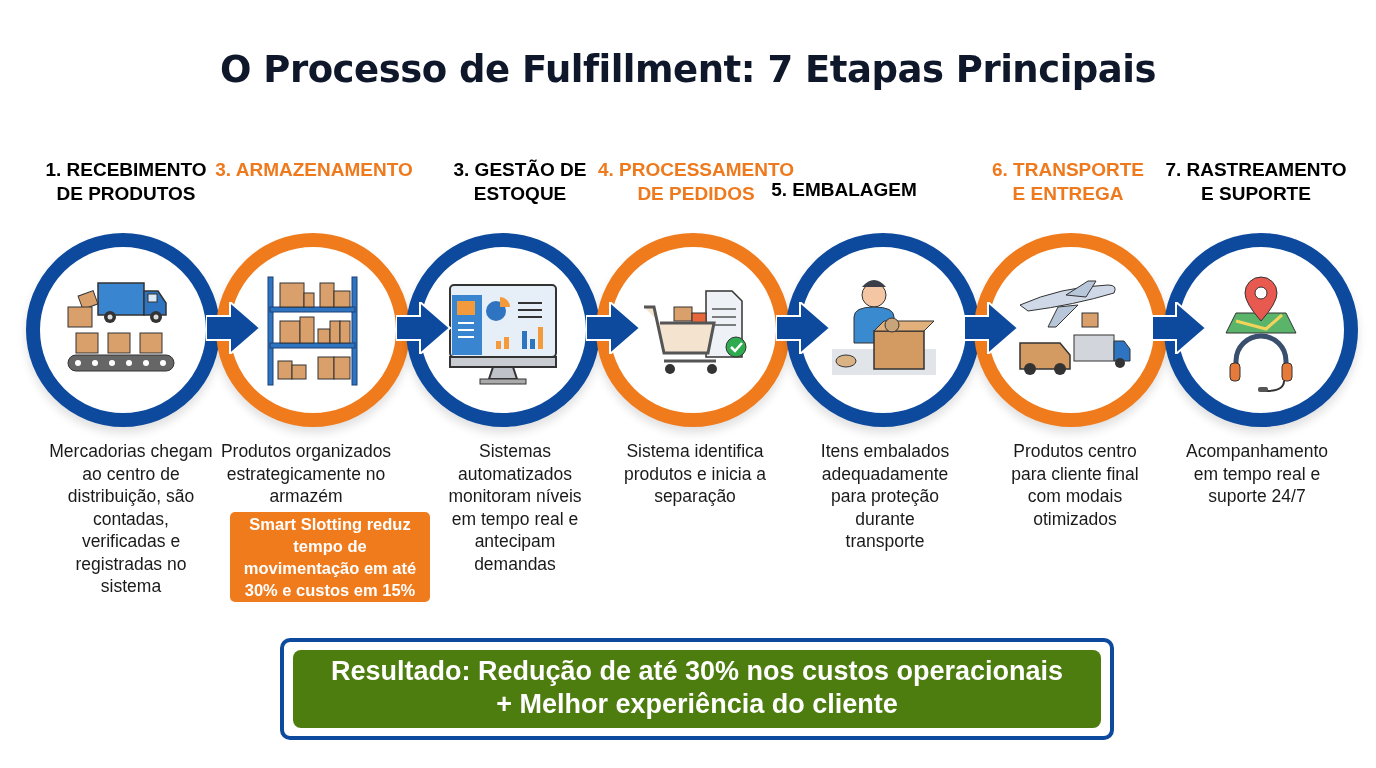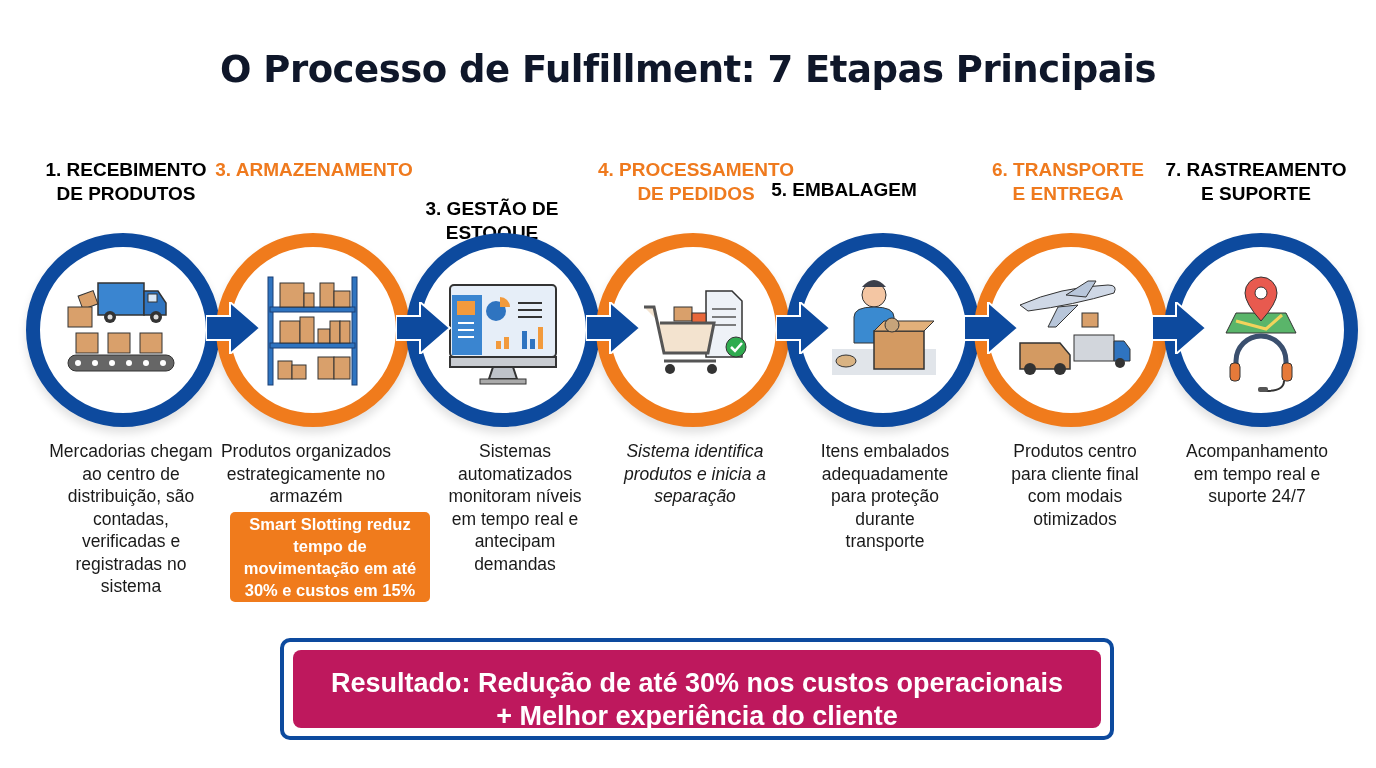--- a/index.html
+++ b/index.html
@@ -9,30 +9,30 @@
   .blue{color:#000000;}
   .orange{color:#ef7a1e;}
   .circle{position:absolute;top:233px;width:166px;height:166px;border-radius:50%;border:14px solid;background:#fff;box-shadow:0 6px 10px rgba(0,0,0,0.12);}
   .circle.b{border-color:#0d4a9e;}
   .circle.o{border-color:#f07b1c;}
   .circle svg{position:absolute;left:18px;top:18px;width:130px;height:130px;}
   .arrow{position:absolute;top:302px;width:56px;height:52px;}
   .desc{position:absolute;top:440px;width:190px;text-align:center;font-size:17.5px;line-height:22.5px;color:#1a1a1a;}
   .note{position:absolute;left:230px;top:512px;width:196px;background:#f07b1c;color:#fff;font-weight:bold;font-size:16.5px;line-height:22px;text-align:center;border-radius:5px;padding:1px 2px;}
   .banner-outer{position:absolute;left:280px;top:638px;width:826px;height:94px;border:4px solid #0d4a9e;border-radius:10px;background:#fff;}
-  .banner-inner{position:absolute;left:9px;top:8px;right:9px;bottom:8px;background:#be185d;border-radius:8px;color:#fff;font-weight:bold;font-size:27px;line-height:33px;text-align:center;padding-top:17px;box-sizing:border-box;}
+  .banner-inner{position:absolute;left:9px;top:8px;right:9px;bottom:8px;background:#4d7c0f;border-radius:8px;color:#fff;font-weight:bold;font-size:27px;line-height:33px;text-align:center;padding-top:5px;box-sizing:border-box;}
 </style>
 </head>
 <body>
 
 <div class="title">O Processo de Fulfillment: 7 Etapas Principais</div>
 
 <div class="step-title blue" style="left:26px;"><span>1. RECEBIMENTO</span><br><span>DE PRODUTOS</span></div>
 <div class="step-title orange" style="left:214px;"><span>3. ARMAZENAMENTO</span><br><span></span></div>
-<div class="step-title blue" style="left:392px;margin-top:39px;"><span>3. GESTÃO DE</span><br><span>ESTOQUE</span></div>
+<div class="step-title blue" style="left:420px;"><span>3. GESTÃO DE</span><br><span>ESTOQUE</span></div>
 <div class="step-title orange" style="left:596px;"><span>4. PROCESSAMENTO</span><br><span>DE PEDIDOS</span></div>
 <div class="step-title blue" style="left:744px;margin-top:20px;"><span>5. EMBALAGEM</span><br><span></span></div>
 <div class="step-title orange" style="left:968px;"><span>6. TRANSPORTE</span><br><span>E ENTREGA</span></div>
 <div class="step-title blue" style="left:1156px;"><span>7. RASTREAMENTO</span><br><span>E SUPORTE</span></div>
 
 <div class="circle b" style="left:26px;">
   <svg viewBox="0 0 130 130">
     <rect x="40" y="18" width="46" height="32" fill="#3a85d0" stroke="#333" stroke-width="1.5"></rect>
     <path d="M86 26h14l8 12v12H86z" fill="#2f74c0" stroke="#333" stroke-width="1.5"></path>
     <rect x="90" y="29" width="9" height="8" fill="#dbe9f7" stroke="#333"></rect>
@@ -188,21 +188,21 @@
 </div>
 <div class="desc" style="left:206px;width:200px;">
   <span>Produtos organizados</span><br><span>estrategicamente no</span><br><span>armazém</span>
 </div>
 <div class="note">
   <span>Smart Slotting reduz</span><br><span>tempo de</span><br><span>movimentação em até</span><br><span>30% e custos em 15%</span>
 </div>
 <div class="desc" style="left:420px;">
   <span>Sistemas</span><br><span>automatizados</span><br><span>monitoram níveis</span><br><span>em tempo real e</span><br><span>antecipam</span><br><span>demandas</span>
 </div>
-<div class="desc" style="left:595px;width:200px;font-style:italic;">
+<div class="desc" style="left:595px;width:200px;">
   <span>Sistema identifica</span><br><span>produtos e inicia a</span><br><span>separação</span>
 </div>
 <div class="desc" style="left:790px;">
   <span>Itens embalados</span><br><span>adequadamente</span><br><span>para proteção</span><br><span>durante</span><br><span>transporte</span>
 </div>
 <div class="desc" style="left:980px;">
   <span>Produtos centro</span><br><span>para cliente final</span><br><span>com modais</span><br><span>otimizados</span>
 </div>
 <div class="desc" style="left:1162px;">
   <span>Acompanhamento</span><br><span>em tempo real e</span><br><span>suporte 24/7</span>

